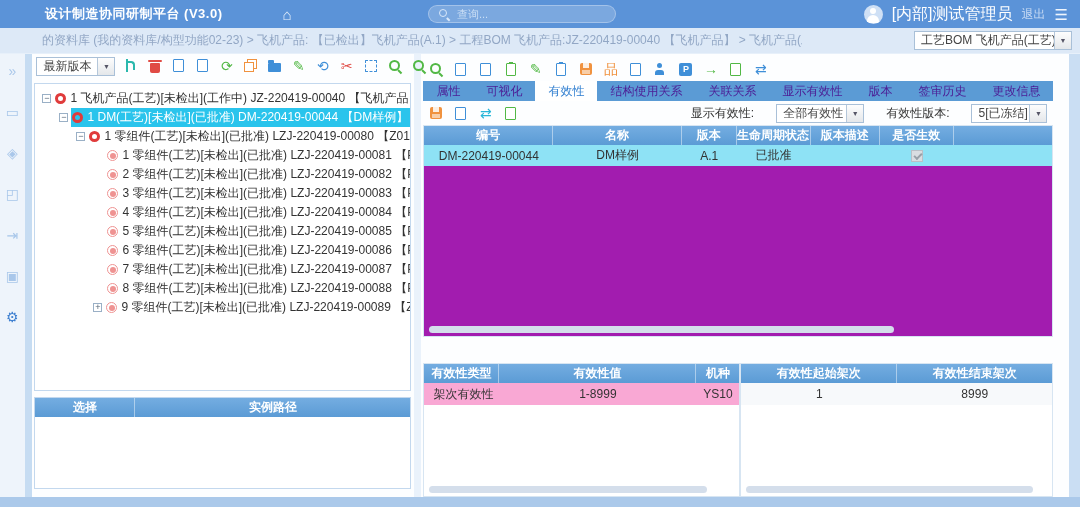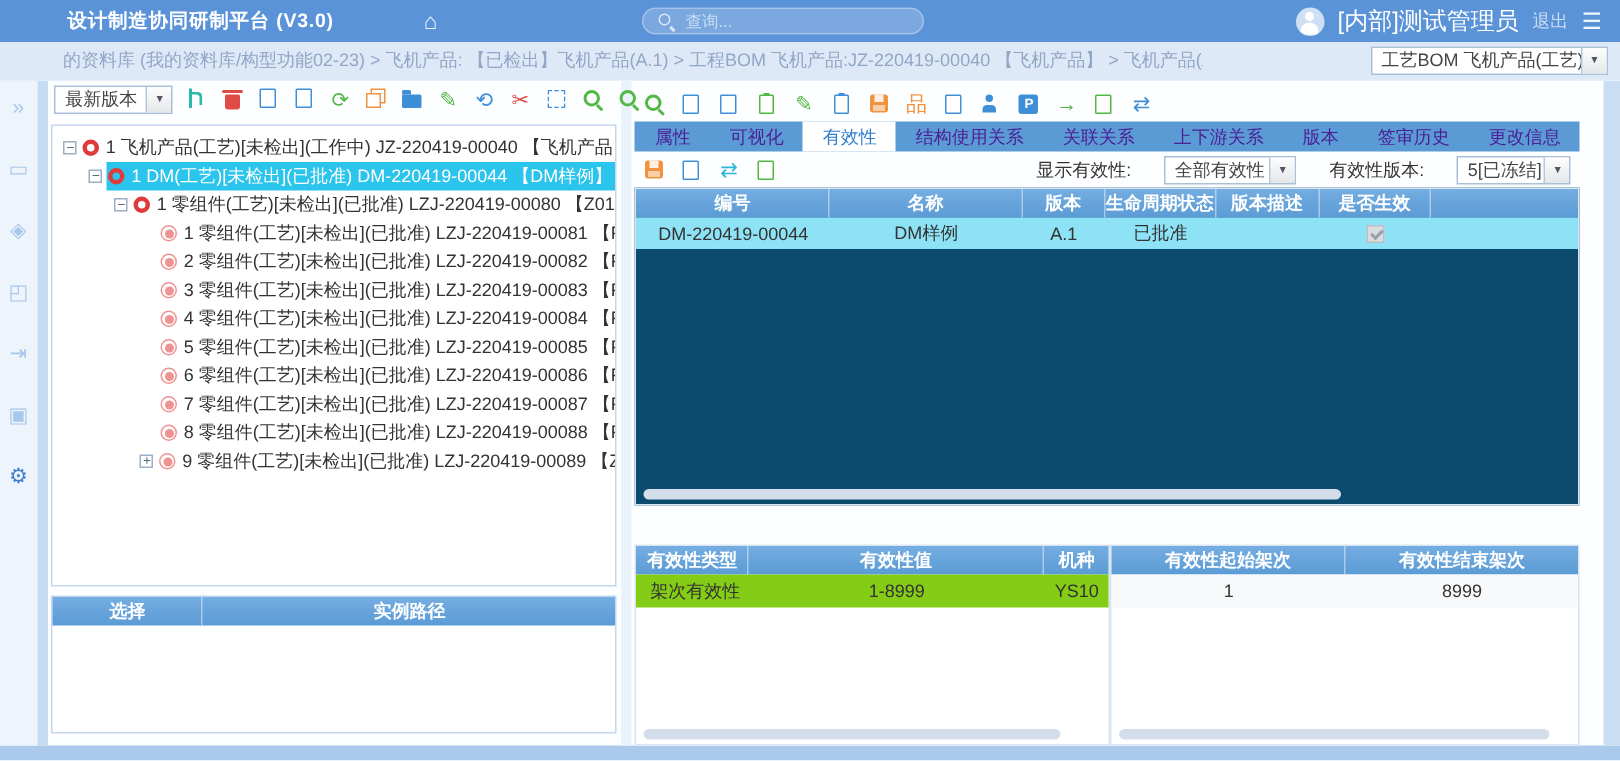--- a/index.html
+++ b/index.html
@@ -70,41 +70,41 @@
   
   .right-panel{flex:1;display:flex;flex-direction:column;padding:3px 2px 0 2px}
   .rp-toolbar{height:26px;display:flex;align-items:center;gap:8px;padding:0 4px}
   .tabs{height:20px;background:#5b9bd5;display:flex;margin-right:14px}
   .tab{padding:0 13px;line-height:20px;color:#4c1d95;font-size:12px;cursor:pointer;white-space:nowrap}
   .tab.active{background:#fff;color:#2f7ed0}
   .filter-row{height:25px;display:flex;align-items:center;padding:0 4px;gap:8px}
   .filter-right{margin-left:auto;display:flex;align-items:center;gap:22px;margin-right:16px}
   .flt-label{color:#333;font-size:12px}
 
-  .main-grid{height:225px;border:1px solid #d7e5f2;background:#0c4a6e;position:relative;margin-right:14px}
+  .main-grid{height:225px;border:1px solid #d7e5f2;background:#a21caf;position:relative;margin-right:14px}
   #mt-head .hcell:nth-child(1){width:20.5%}#mt-head .hcell:nth-child(2){width:20.5%}
   #mt-head .hcell:nth-child(3){width:8.7%}#mt-head .hcell:nth-child(4){width:11.8%}
   #mt-head .hcell:nth-child(5){width:11%}#mt-head .hcell:nth-child(6){width:11.8%}
   #mt-head .hcell:nth-child(7){flex:1}
   #mt-body .drow{height:21px;background:#8ee2f5}
   #mt-body .cell:nth-child(1){width:20.5%}#mt-body .cell:nth-child(2){width:20.5%}
   #mt-body .cell:nth-child(3){width:8.7%}#mt-body .cell:nth-child(4){width:11.8%}
   #mt-body .cell:nth-child(5){width:11%}#mt-body .cell:nth-child(6){width:11.8%}
   #mt-body .cell:nth-child(7){flex:1}
 
   .cb{width:12px;height:12px;background:#d9dde1;border:1px solid #b9bfc6;position:relative}
   .cb::after{content:"";position:absolute;left:2px;top:2.5px;width:6px;height:3px;border-left:2px solid #98a0a8;border-bottom:2px solid #98a0a8;transform:rotate(-45deg)}
 
   .hscroll{position:absolute;bottom:3px;left:5px;height:7px;background:#d4deeb;border-radius:4px}
   .mid-gap{height:28px}
   .bottom-row{display:flex;height:142px;margin-right:14px}
   .bl-table{width:317px;border:1px solid #d7e5f2;background:#fff;position:relative}
   .br-table{flex:1;border:1px solid #d7e5f2;background:#fff;position:relative}
   #et-head .hcell:nth-child(1){width:23.8%}#et-head .hcell:nth-child(2){width:62.5%}#et-head .hcell:nth-child(3){flex:1}
-  #et-body .drow{height:22px;background:#84cc16}
+  #et-body .drow{height:22px;background:#f9a8d4}
   #et-body .cell:nth-child(1){width:23.8%;justify-content:flex-start;padding-left:9px}
   #et-body .cell:nth-child(2){width:62.5%}#et-body .cell:nth-child(3){flex:1}
   #rt-head .hcell{width:50%}
   #rt-body .drow{height:22px;background:#f7f9fb}
   #rt-body .cell{width:50%}
 
   .footer{height:10px;background:#abc9ea}
 
   
   #it-head .hcell:nth-child(1){width:100px}#it-head .hcell:nth-child(2){flex:1}
@@ -348,21 +348,21 @@
           <span class="ic-doc"></span>
         </span>
         <span class="ico" style="color: rgb(63, 143, 216);">⇄</span>
       </div>
     <div class="tabs" id="tabs">
         <div class="tab">属性</div>
         <div class="tab">可视化</div>
         <div class="tab active">有效性</div>
         <div class="tab">结构使用关系</div>
         <div class="tab">关联关系</div>
-        <div class="tab">上下游关系</div>
+        <div class="tab">显示有效性</div>
         <div class="tab">版本</div>
         <div class="tab">签审历史</div>
         <div class="tab">更改信息</div>
       </div>
     <div class="filter-row">
       <span id="sub-icons" style="display:inline-flex;gap:8px;align-items:center">
           <span class="ico" style="color: rgb(240, 146, 63);">
             <span class="ic-disk"></span>
           </span>
           <span class="ico" style="color: rgb(63, 143, 216);">

